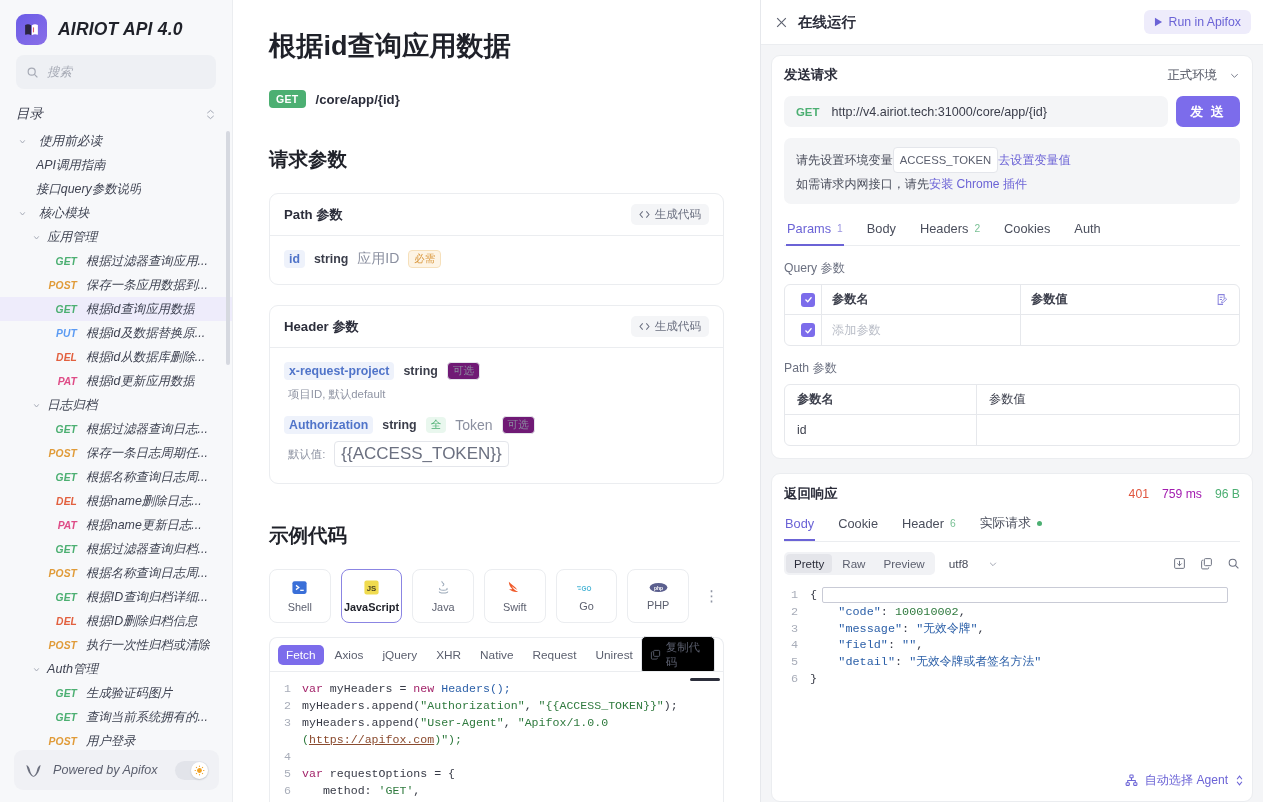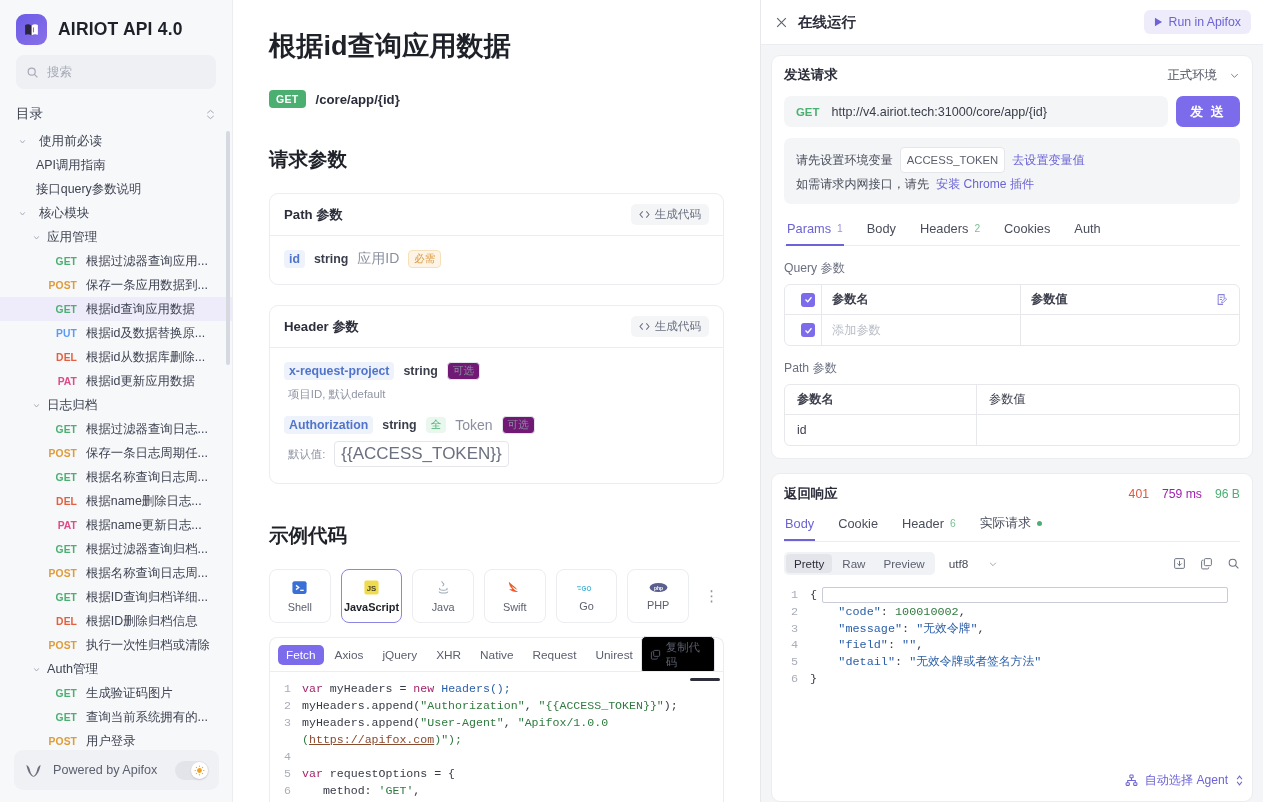--- a/index.html
+++ b/index.html
@@ -11,21 +11,21 @@
     color: #2c2e3b;
   }
   .app { display: flex; width: 1263px; height: 802px; }
 
   
   .sidebar {
     width: 233px; min-width: 233px; height: 802px;
     background: #f7f8fa;
     border-right: 1px solid #ebedf0;
     position: relative;
-    display: flex; flex-direction: column;
+    display: flex; flex-direction: column; font-style: italic;
   }
   .brand { display: flex; align-items: center; gap: 11px; padding: 14px 16px 10px 16px; }
   .brand-logo {
     width: 31px; height: 31px; border-radius: 9px;
     background: linear-gradient(140deg, #6b5ce7 0%, #8a6fe8 100%);
     display: flex; align-items: center; justify-content: center;
     flex-shrink: 0;
   }
   .brand-title { font-size: 17.5px; font-weight: bold; color: #1f2129; letter-spacing: .2px; }
 
@@ -219,21 +219,21 @@
   .url-method { font-size: 11.4px; font-weight: bold; color: #4caf72; }
   .url-text { font-size: 12.6px; color: #3a3d4a; }
   .send-btn {
     width: 64px; height: 31px; background: #7c6ceb; color: #fff; border-radius: 7px;
     display: flex; align-items: center; justify-content: center;
     font-size: 13px; font-weight: bold; letter-spacing: 2px;
   }
   .notice {
     margin-top: 11px; background: #f4f5f7; border-radius: 7px; padding: 9px 12px;
   }
-  .notice-line { display: flex; align-items: center; gap: 7px; font-size: 12.1px; color: #4a4e5c; line-height: 22px; }
+  .notice-line { display: flex; align-items: center; font-size: 12.1px; color: #4a4e5c; line-height: 22px; }
   .notice-chip {
     font-size: 11.3px; color: #5b5f6e; background: #fff;
     border: 1px solid #e4e6eb; border-radius: 4px; padding: 1px 6px;
   }
   .link-p { color: #6b63d6; cursor: pointer; }
 
   .tabs-row {
     display: flex; align-items: center; gap: 22px;
     border-bottom: 1px solid #ebedf0; margin-top: 10px; padding: 0 2px;
   }

